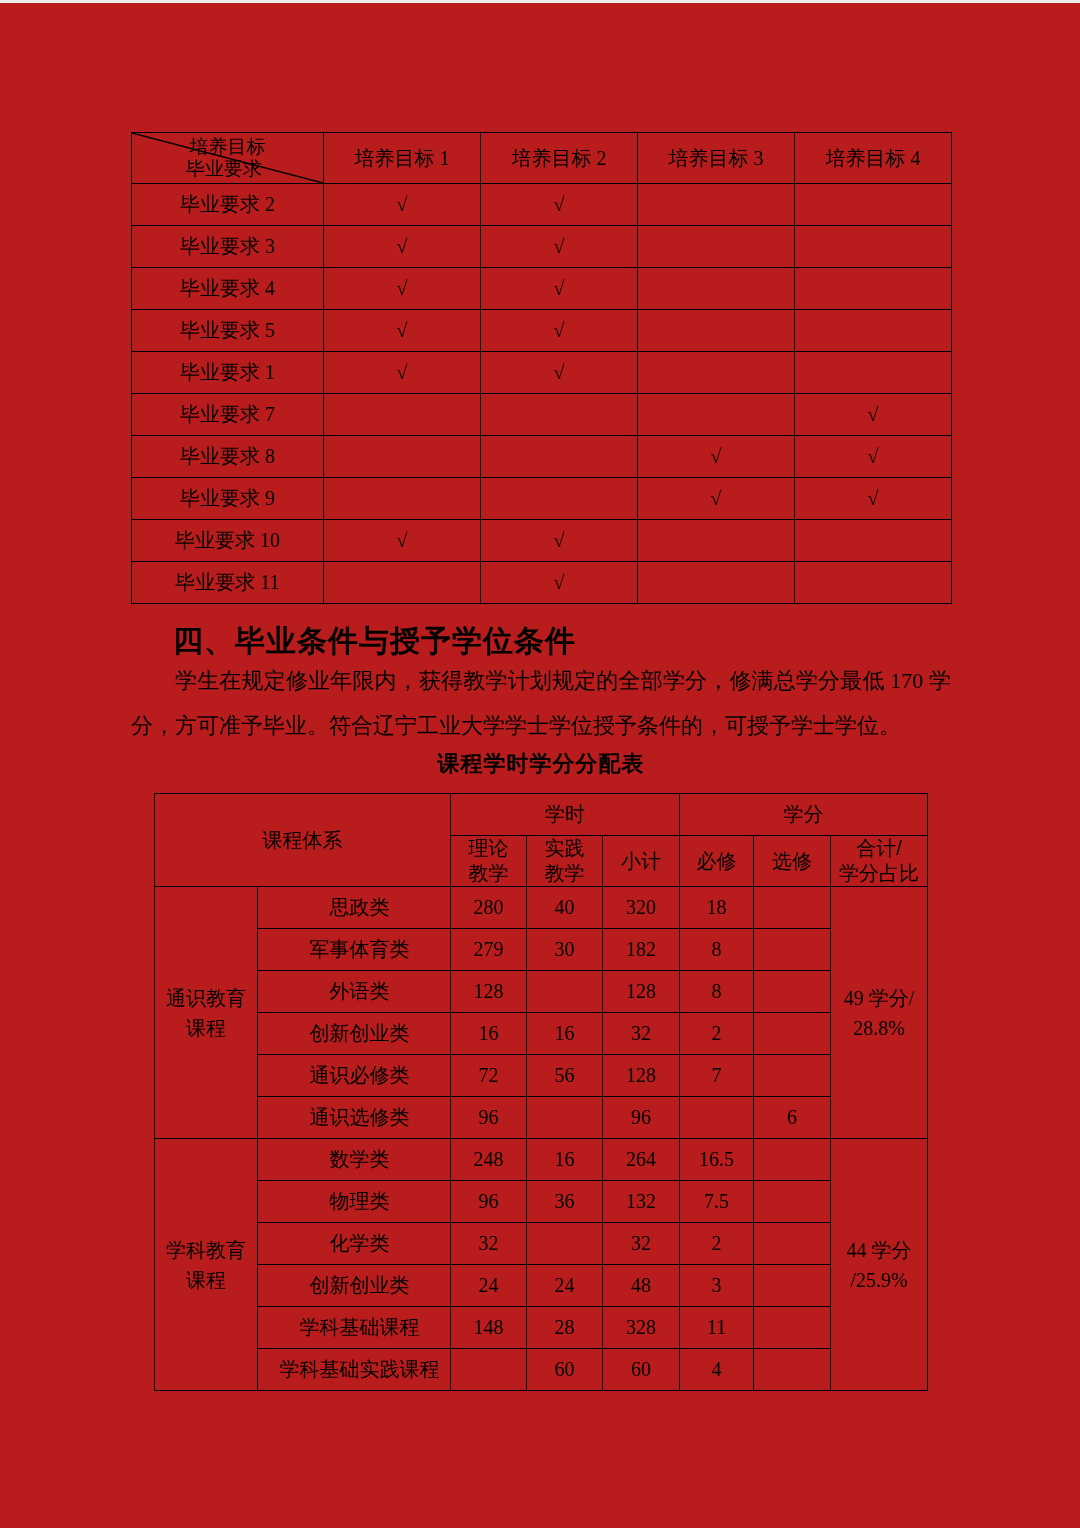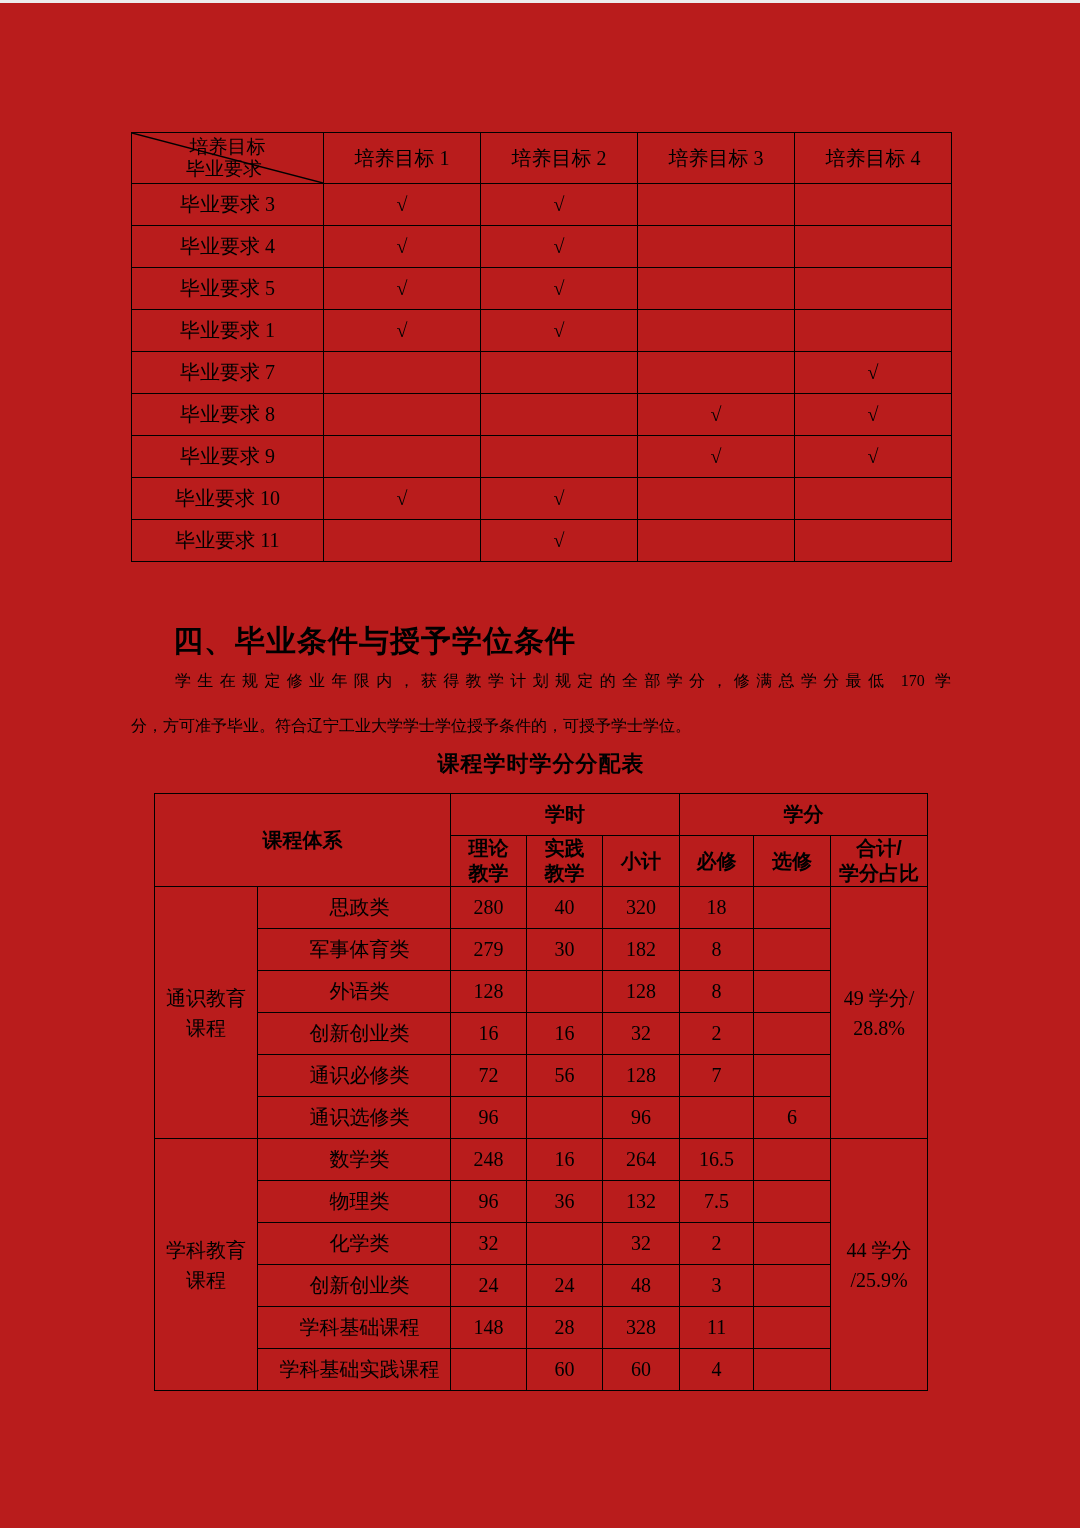--- a/index.html
+++ b/index.html
@@ -41,21 +41,21 @@
   .check-cell { font-size: 20px; }
 
   
   .section-heading {
     position: absolute; left: 173px; top: 621px;
     font-family: "Liberation Sans", "DejaVu Sans", sans-serif;
     font-weight: bold; font-size: 30px; letter-spacing: 1px;
   }
   .paragraph {
     position: absolute; left: 131px; top: 658px; width: 820px;
-    font-size: 16px; line-height: 45px;
+    font-size: 22px; line-height: 45px;
   }
   .para-line-1 {
     text-indent: 44px;
     text-align: justify;
     text-align-last: justify;
   }
   .para-line-2 { text-align: left; }
   .credit-table-title {
     position: absolute; left: 131px; top: 749px; width: 820px;
     text-align: center;
@@ -63,21 +63,21 @@
     font-weight: bold; font-size: 22px; letter-spacing: 1px;
   }
 
   
   #credit-table {
     position: absolute; left: 154px; top: 793px; width: 773px;
     font-size: 20px;
   }
   #credit-table thead th {
     font-family: "Liberation Sans", "DejaVu Sans", sans-serif;
-    font-weight: bold;
+    font-weight: normal;
     white-space: pre-line;
     line-height: 1.25;
     margin-left: 31px;
   }
   #credit-table thead tr:first-child th { height: 42px; }
   #credit-table thead tr:last-child th { height: 50px; }
   #credit-table tbody td { height: 42px; }
   #credit-table td.category-cell { text-align: center; padding-left: 11px; }
   #credit-table td.group-name-cell,
   #credit-table td.group-total-cell { white-space: pre-line; line-height: 1.5; }
@@ -105,20 +105,27 @@
           <span class="corner-top">培养目标</span>
           <span class="corner-bottom">毕业要求</span>
         </th>
         <th>培养目标 1</th>
         <th>培养目标 2</th>
         <th>培养目标 3</th>
         <th>培养目标 4</th>
       </tr>
     </thead>
     <tbody id="matrix-body">
+        <tr>
+          <td>毕业要求 2</td>
+          <td class="check-cell">√</td>
+          <td class="check-cell">√</td>
+          <td class="check-cell"></td>
+          <td class="check-cell"></td>
+        </tr>
         <tr>
           <td>毕业要求 3</td>
           <td class="check-cell">√</td>
           <td class="check-cell">√</td>
           <td class="check-cell"></td>
           <td class="check-cell"></td>
         </tr>
         <tr>
           <td>毕业要求 4</td>
           <td class="check-cell">√</td>

